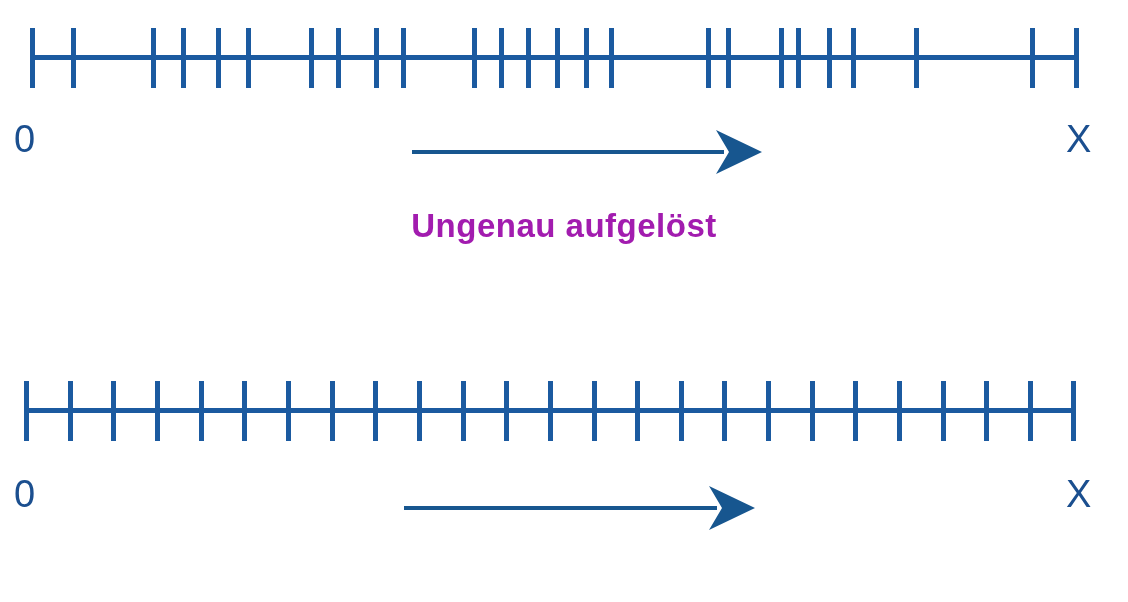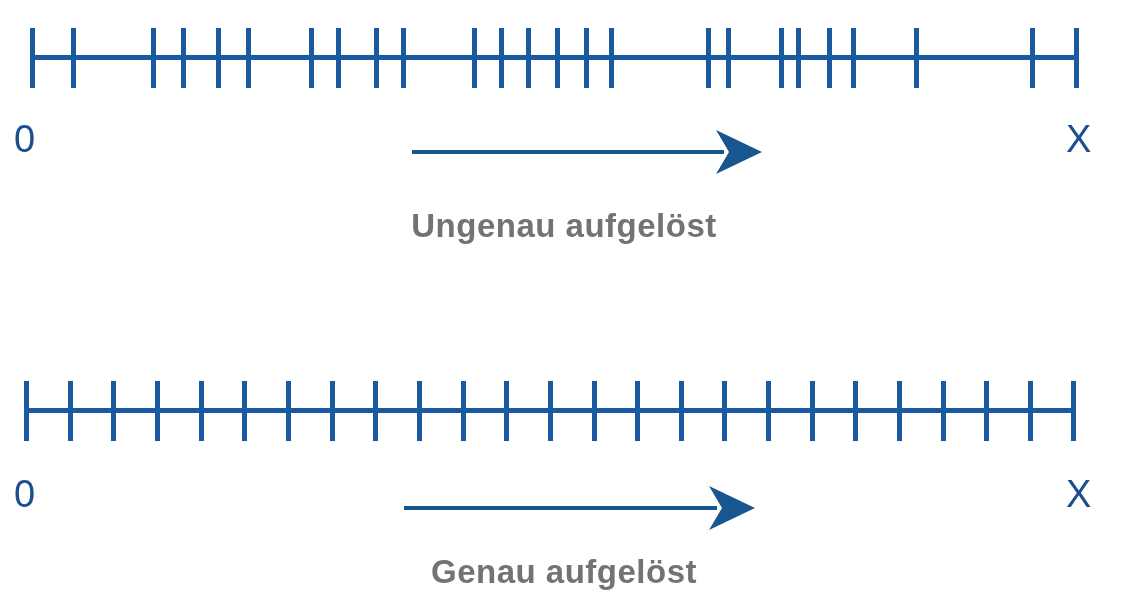--- a/index.html
+++ b/index.html
@@ -52,21 +52,21 @@
 
   .arrow-svg {
     position: absolute;
     display: block;
   }
 
   .caption {
     position: absolute;
     width: 1128px;
     text-align: center;
-    color: #737373;
+    color: #a21caf;
     font-family: "Liberation Sans", sans-serif;
     font-weight: bold;
     font-size: 33px;
     line-height: 1;
     letter-spacing: 0.5px;
     user-select: none;
   }
 </style>
 </head>
 <body>
@@ -155,16 +155,15 @@
     <span class="axis-label left" style="top:135px;">0</span>
     <span class="axis-label right" style="top:135px;">X</span>
 
     <svg class="arrow-svg" width="1128" height="60" viewBox="0 0 1128 60" style="left:0;top:140px;">
       <g id="arrow-fine-g">
           <line x1="404" y1="28" x2="717" y2="28" stroke="#17568f" stroke-width="4"></line>
           <polygon points="755,28 709,6 722,28 709,50" fill="#17568f"></polygon>
         </g>
     </svg>
 
-    <div class="caption" style="top:215px;">Genau aufgelöst</div>
   </div>
 
 </div>
 
 </body></html>

